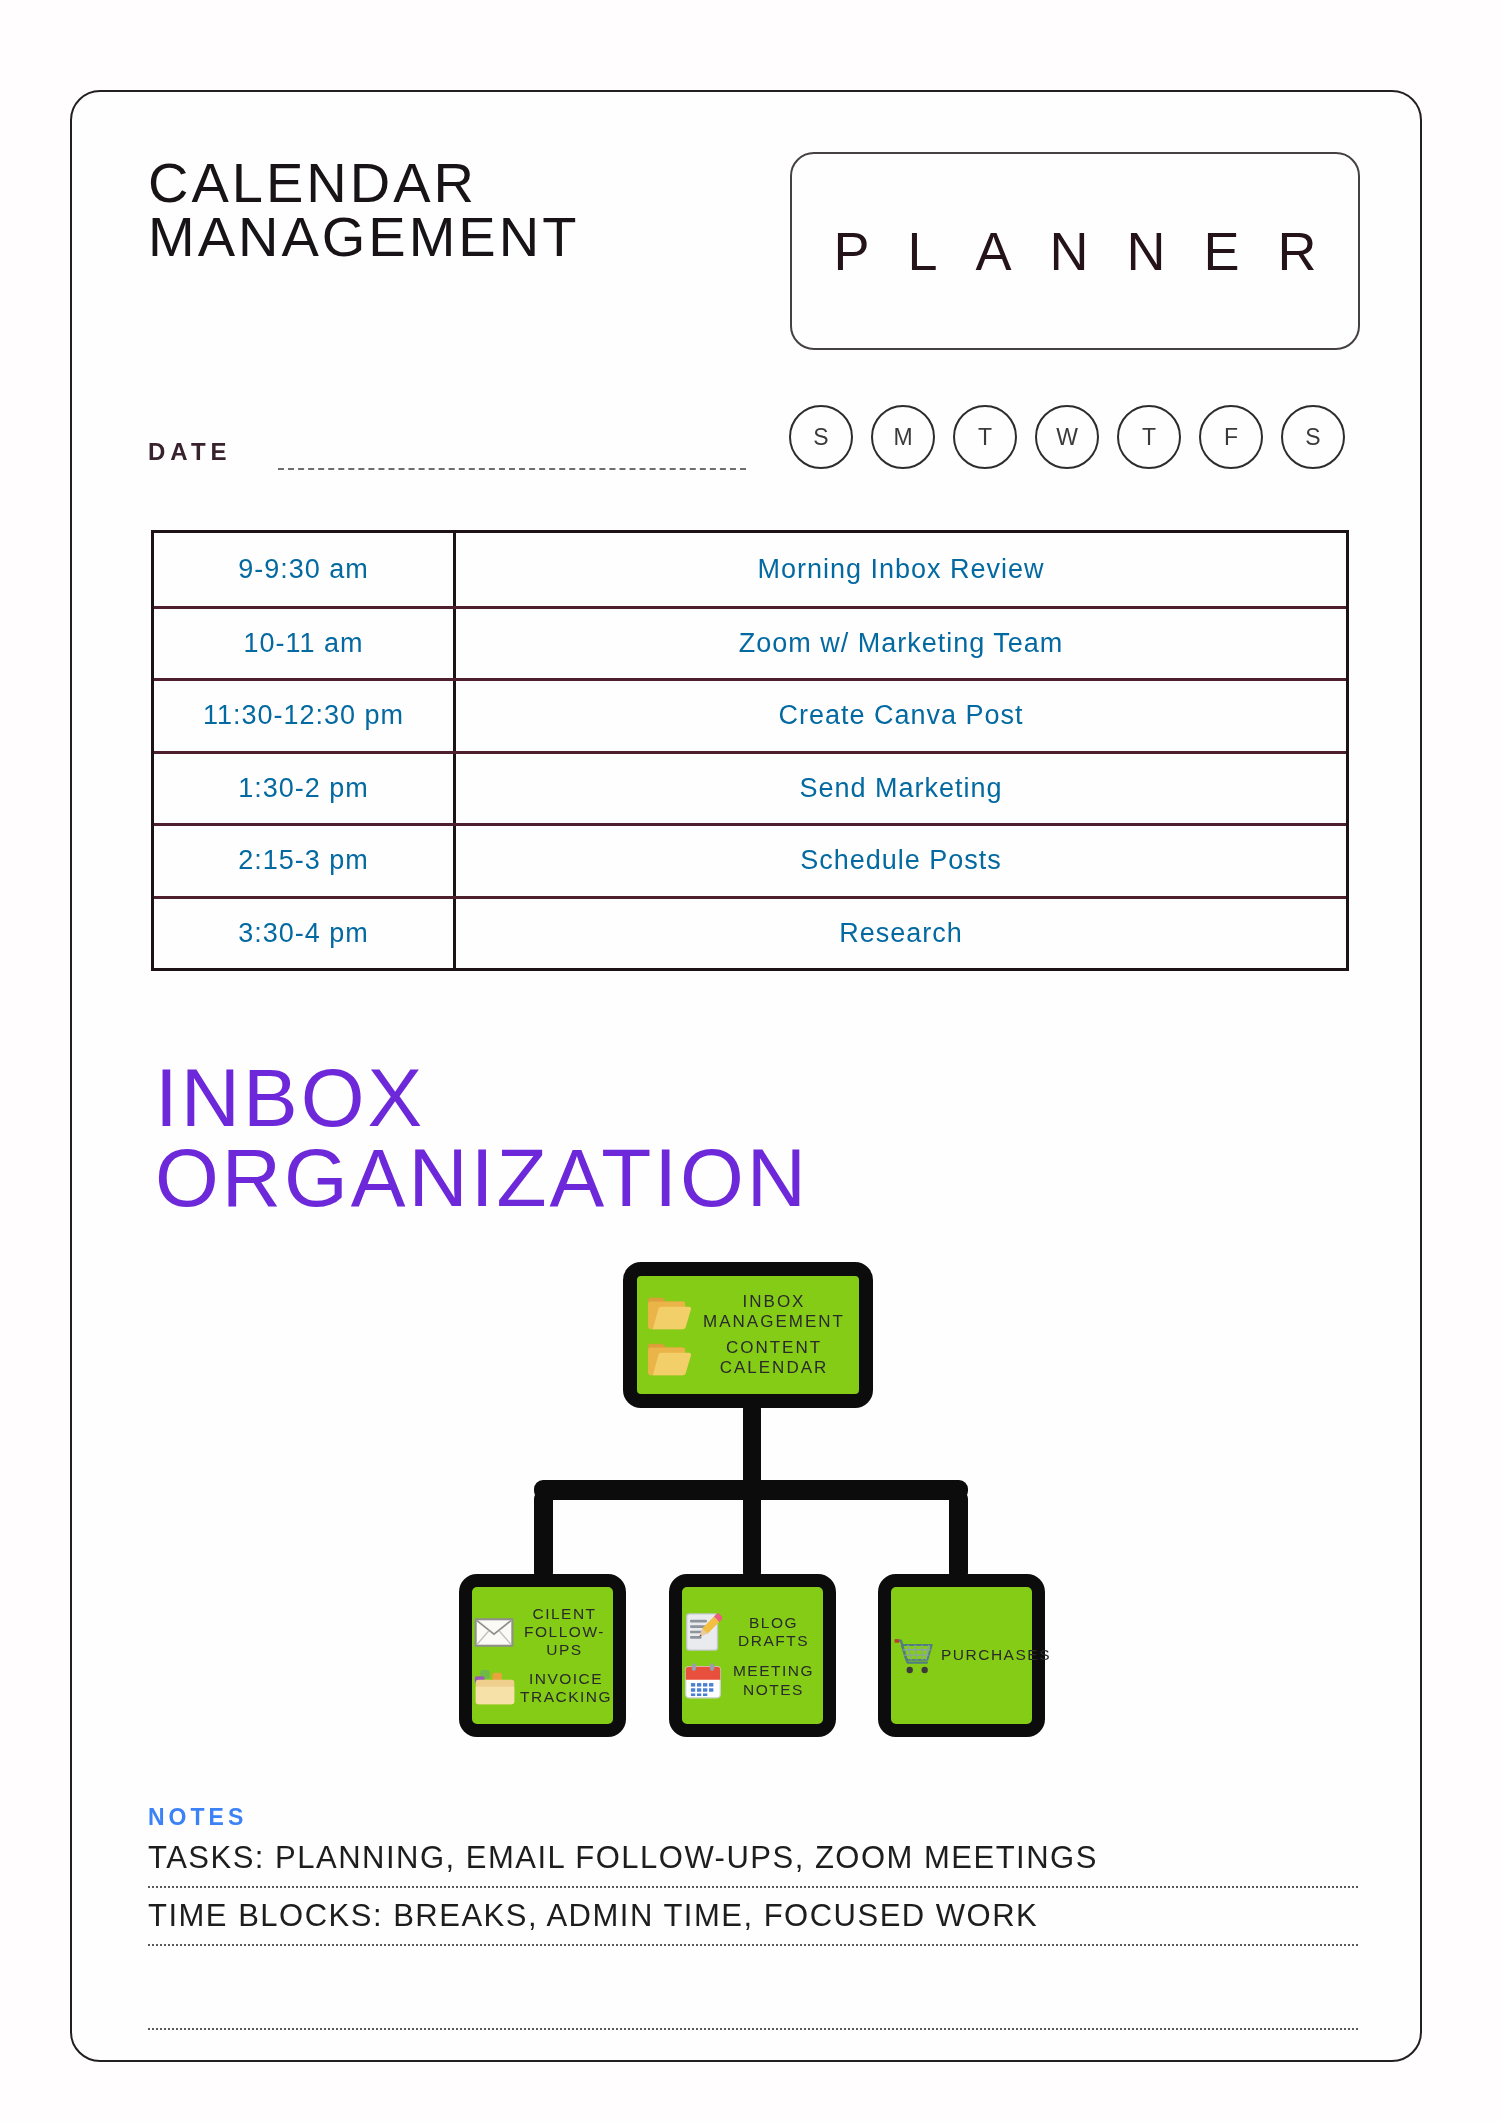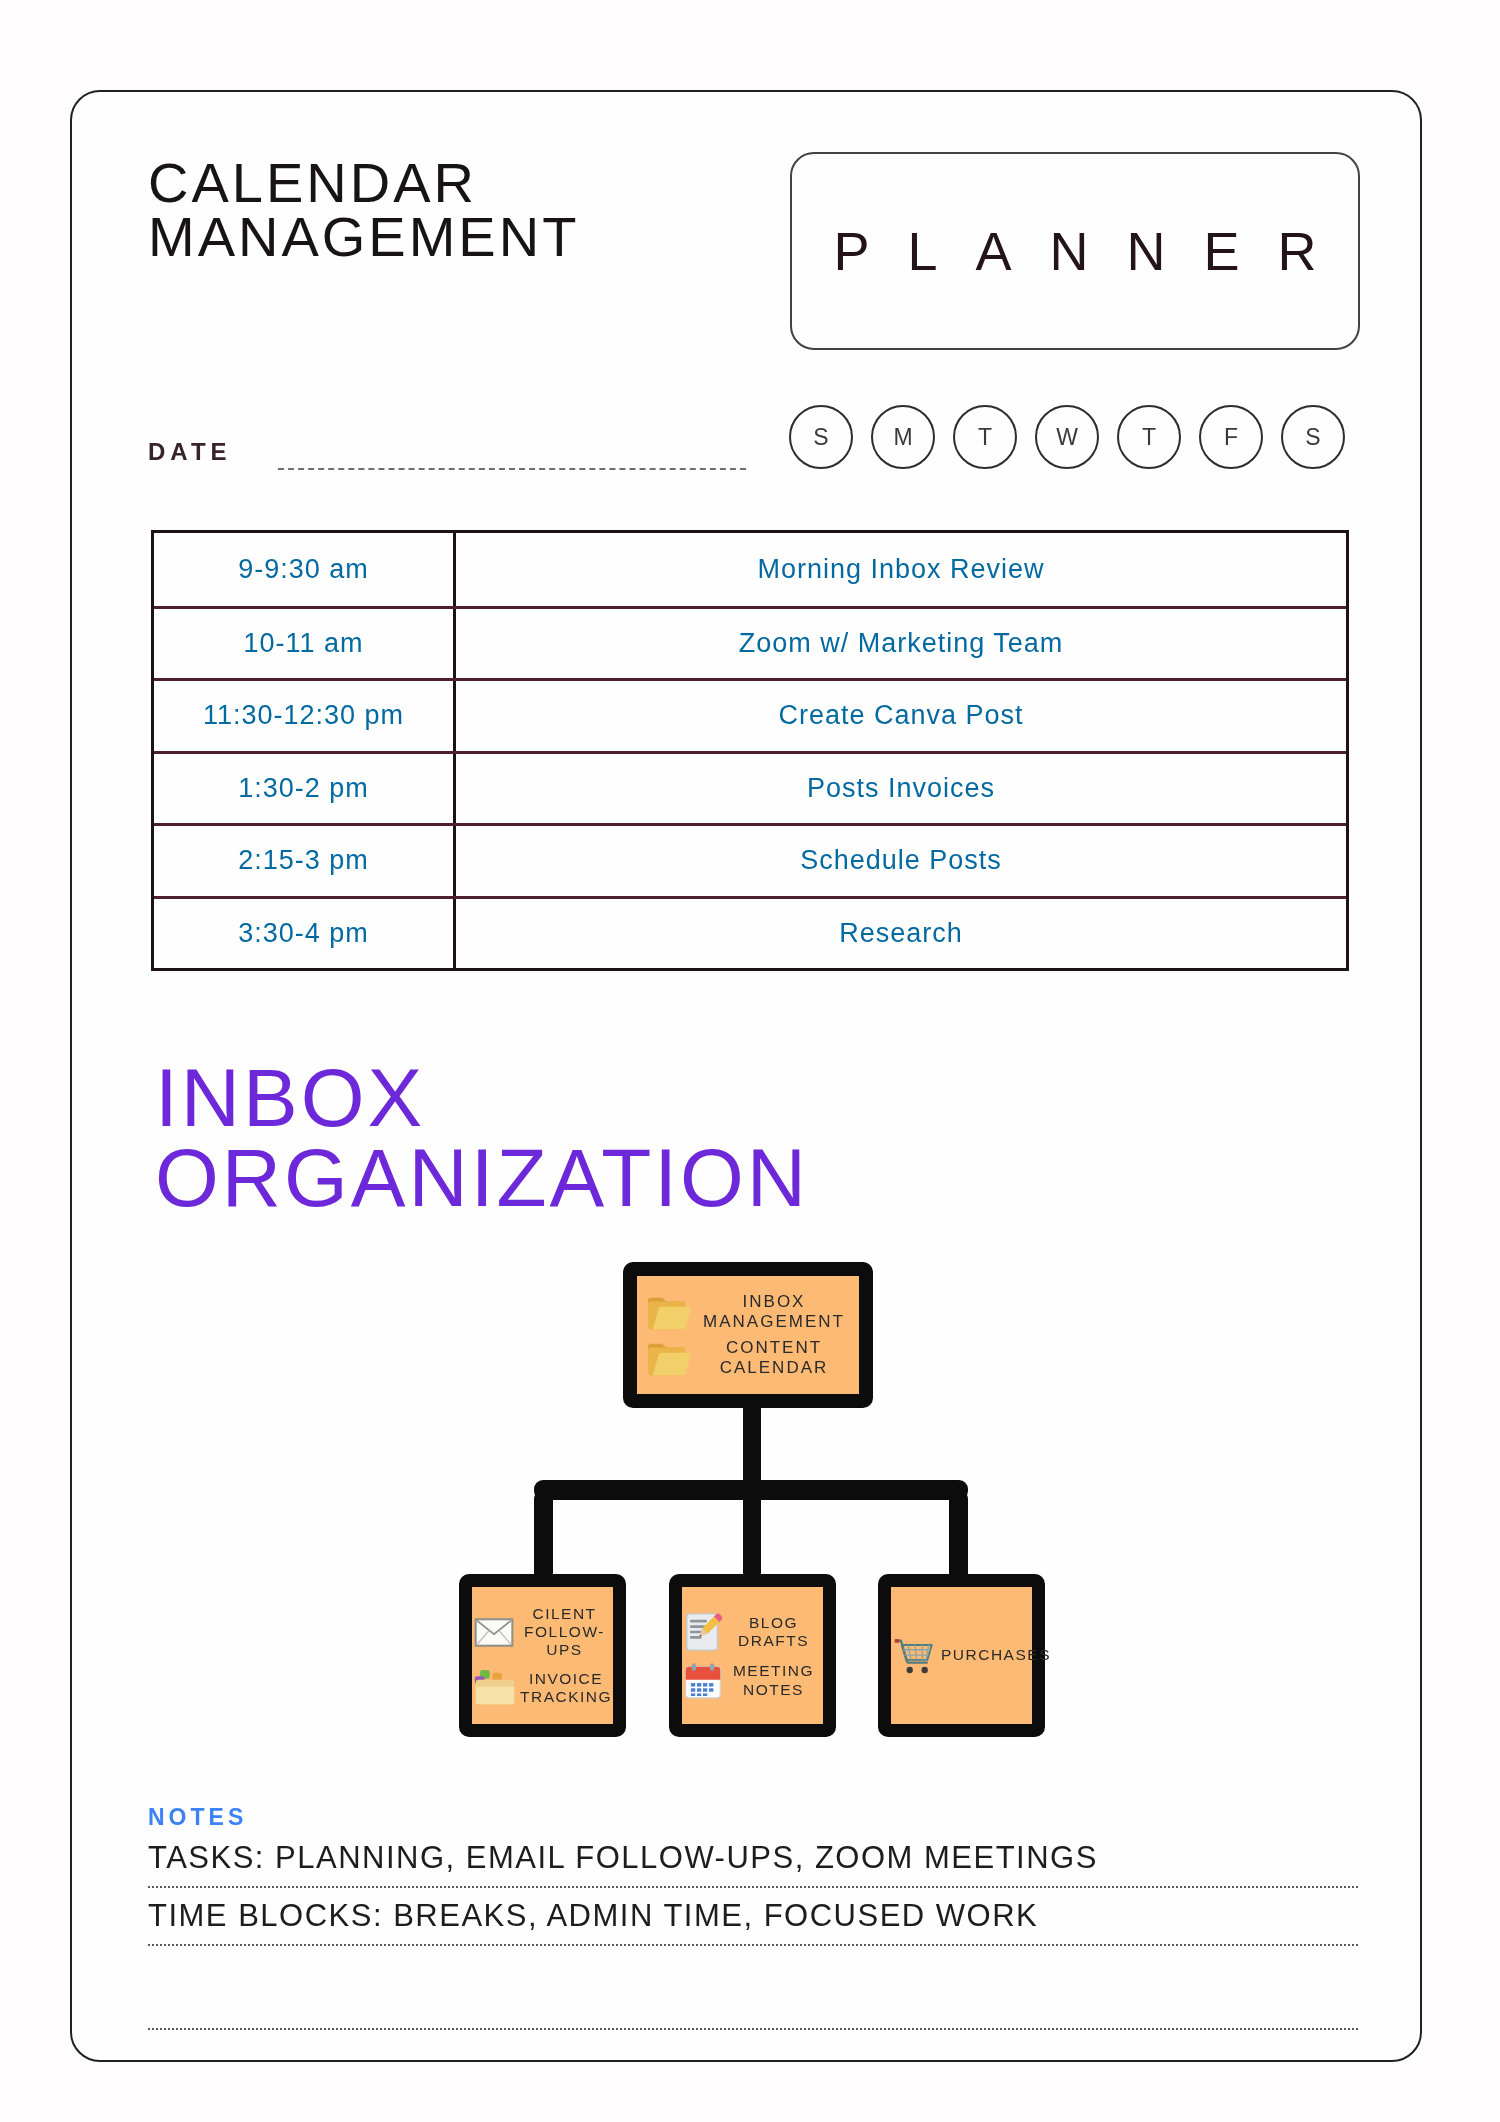--- a/index.html
+++ b/index.html
@@ -101,23 +101,23 @@
     position: absolute;
     left: 155px; top: 1058px;
     font-size: 82px;
     font-weight: 300;
     letter-spacing: 3px;
     line-height: 0.98;
     color: #6d28d9;
   }
   .node {
     position: absolute;
-    background: #fdba74;
+    background: #84cc16;
     border: 14px solid #0c0c0c;
-    border-radius: 10px;
+    border-radius: 18px;
   }
   .root-node {
     left: 623px; top: 1262px;
     width: 250px; height: 146px;
     display: flex; flex-direction: column; justify-content: center;
     gap: 6px; padding: 4px 8px 4px 8px;
   }
   .child-node {
     top: 1574px;
     width: 167px; height: 163px;
@@ -221,21 +221,21 @@
     <div class="trow">
       <div class="tcell time">10-11 am</div>
       <div class="tcell task">Zoom w/ Marketing Team</div>
     </div>
     <div class="trow">
       <div class="tcell time">11:30-12:30 pm</div>
       <div class="tcell task">Create Canva Post</div>
     </div>
     <div class="trow">
       <div class="tcell time">1:30-2 pm</div>
-      <div class="tcell task">Posts Invoices</div>
+      <div class="tcell task">Send Marketing</div>
     </div>
     <div class="trow">
       <div class="tcell time">2:15-3 pm</div>
       <div class="tcell task">Schedule Posts</div>
     </div>
     <div class="trow">
       <div class="tcell time">3:30-4 pm</div>
       <div class="tcell task">Research</div>
     </div>
   </div>

